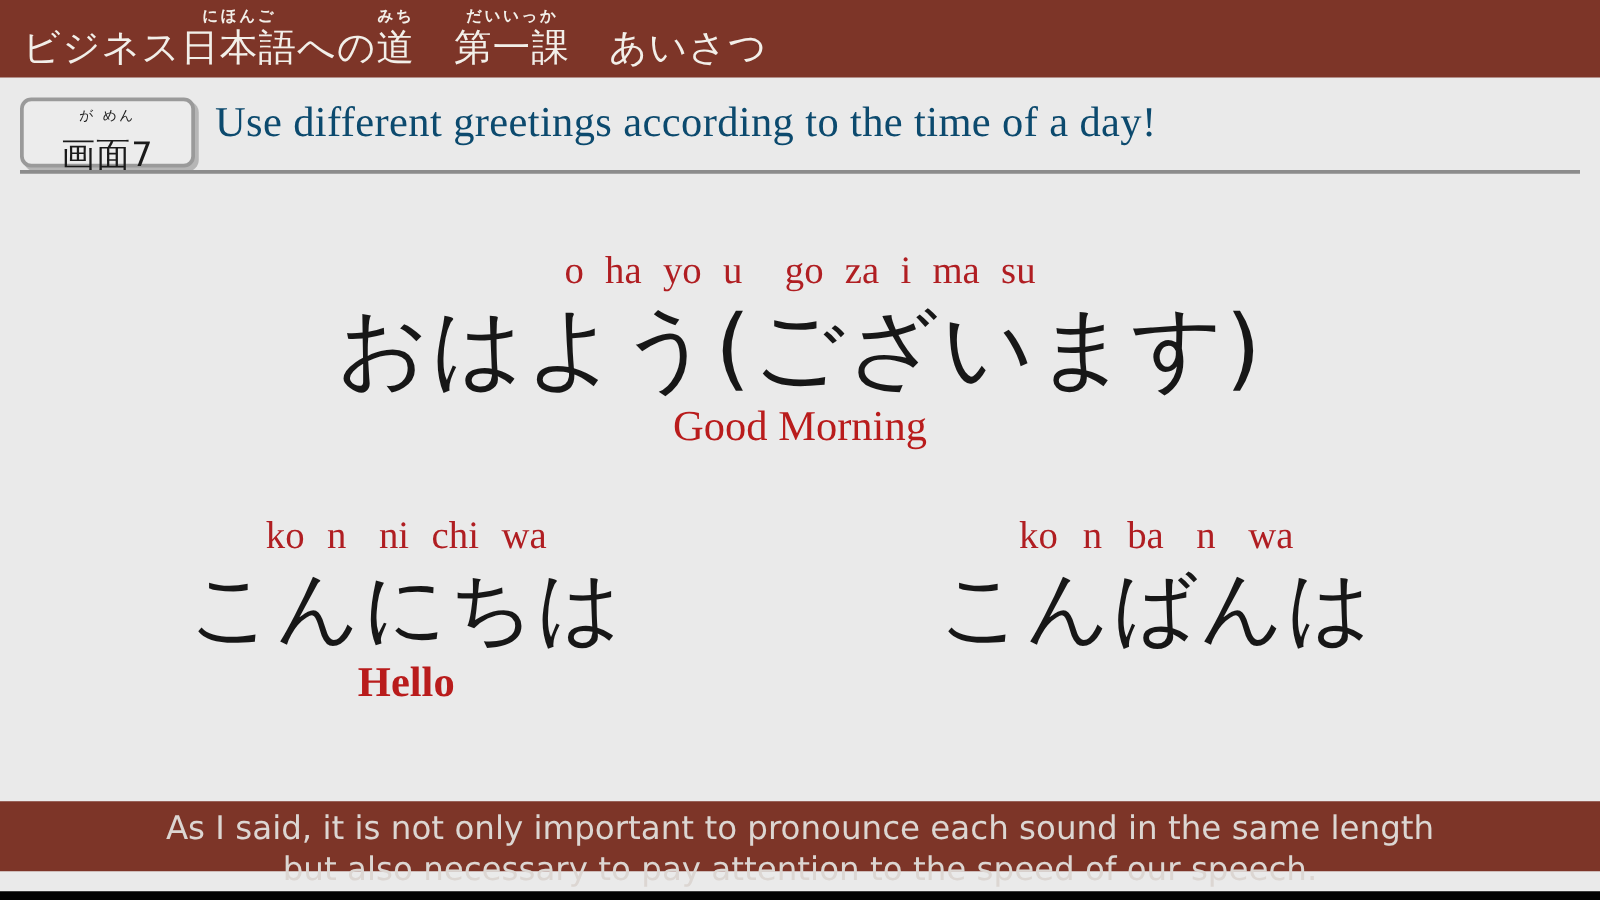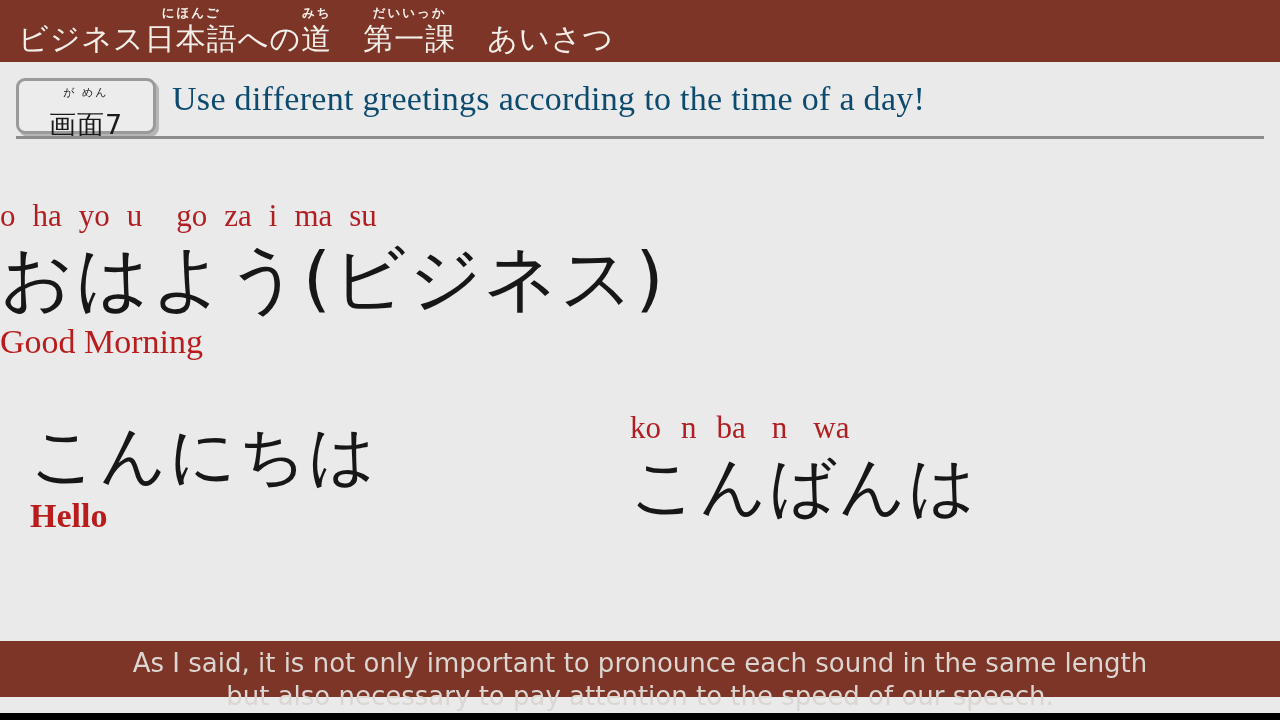--- a/index.html
+++ b/index.html
@@ -128,21 +128,21 @@
 
   
   .stage {
     position: absolute;
     top: 140px;
     left: 0;
     width: 1280px;
     height: 500px;
   }
 
-  .phrase-block { position: absolute; }
+  .phrase-block { position: absolute; text-align: center; }
 
   .romaji {
     color: #b01e22;
     font-family: "Liberation Serif", serif;
     font-size: 31px;
     white-space: nowrap;
     line-height: 1;
   }
   .romaji span { display: inline-block; }
 
@@ -250,25 +250,28 @@
 
   <div class="header-rule"></div>
 </div>
 
 <div class="stage">
 
   <div class="phrase-block" id="block-morning">
     <div class="romaji">
       <span>o</span><span class="sp"></span><span>ha</span><span class="sp"></span><span>yo</span><span class="sp"></span><span>u</span><span class="gap"></span><span>go</span><span class="sp"></span><span>za</span><span class="sp"></span><span>i</span><span class="sp"></span><span>ma</span><span class="sp"></span><span>su</span>
     </div>
-    <div class="kana">おはよう(ビジネス)</div>
+    <div class="kana">おはよう(ございます)</div>
     <div class="meaning">Good Morning</div>
   </div>
 
   <div class="phrase-block" id="block-hello">
+    <div class="romaji">
+      <span>ko</span><span class="sp"></span><span>n</span><span class="gap"></span><span>ni</span><span class="sp"></span><span>chi</span><span class="sp"></span><span>wa</span>
+    </div>
     <div class="kana">こんにちは</div>
     <div class="meaning">Hello</div>
   </div>
 
   <div class="phrase-block" id="block-evening">
     <div class="romaji">
       <span>ko</span><span class="sp"></span><span>n</span><span class="sp"></span><span>ba</span><span class="gap"></span><span>n</span><span class="gap"></span><span>wa</span>
     </div>
     <div class="kana">こんばんは</div>
   </div>

